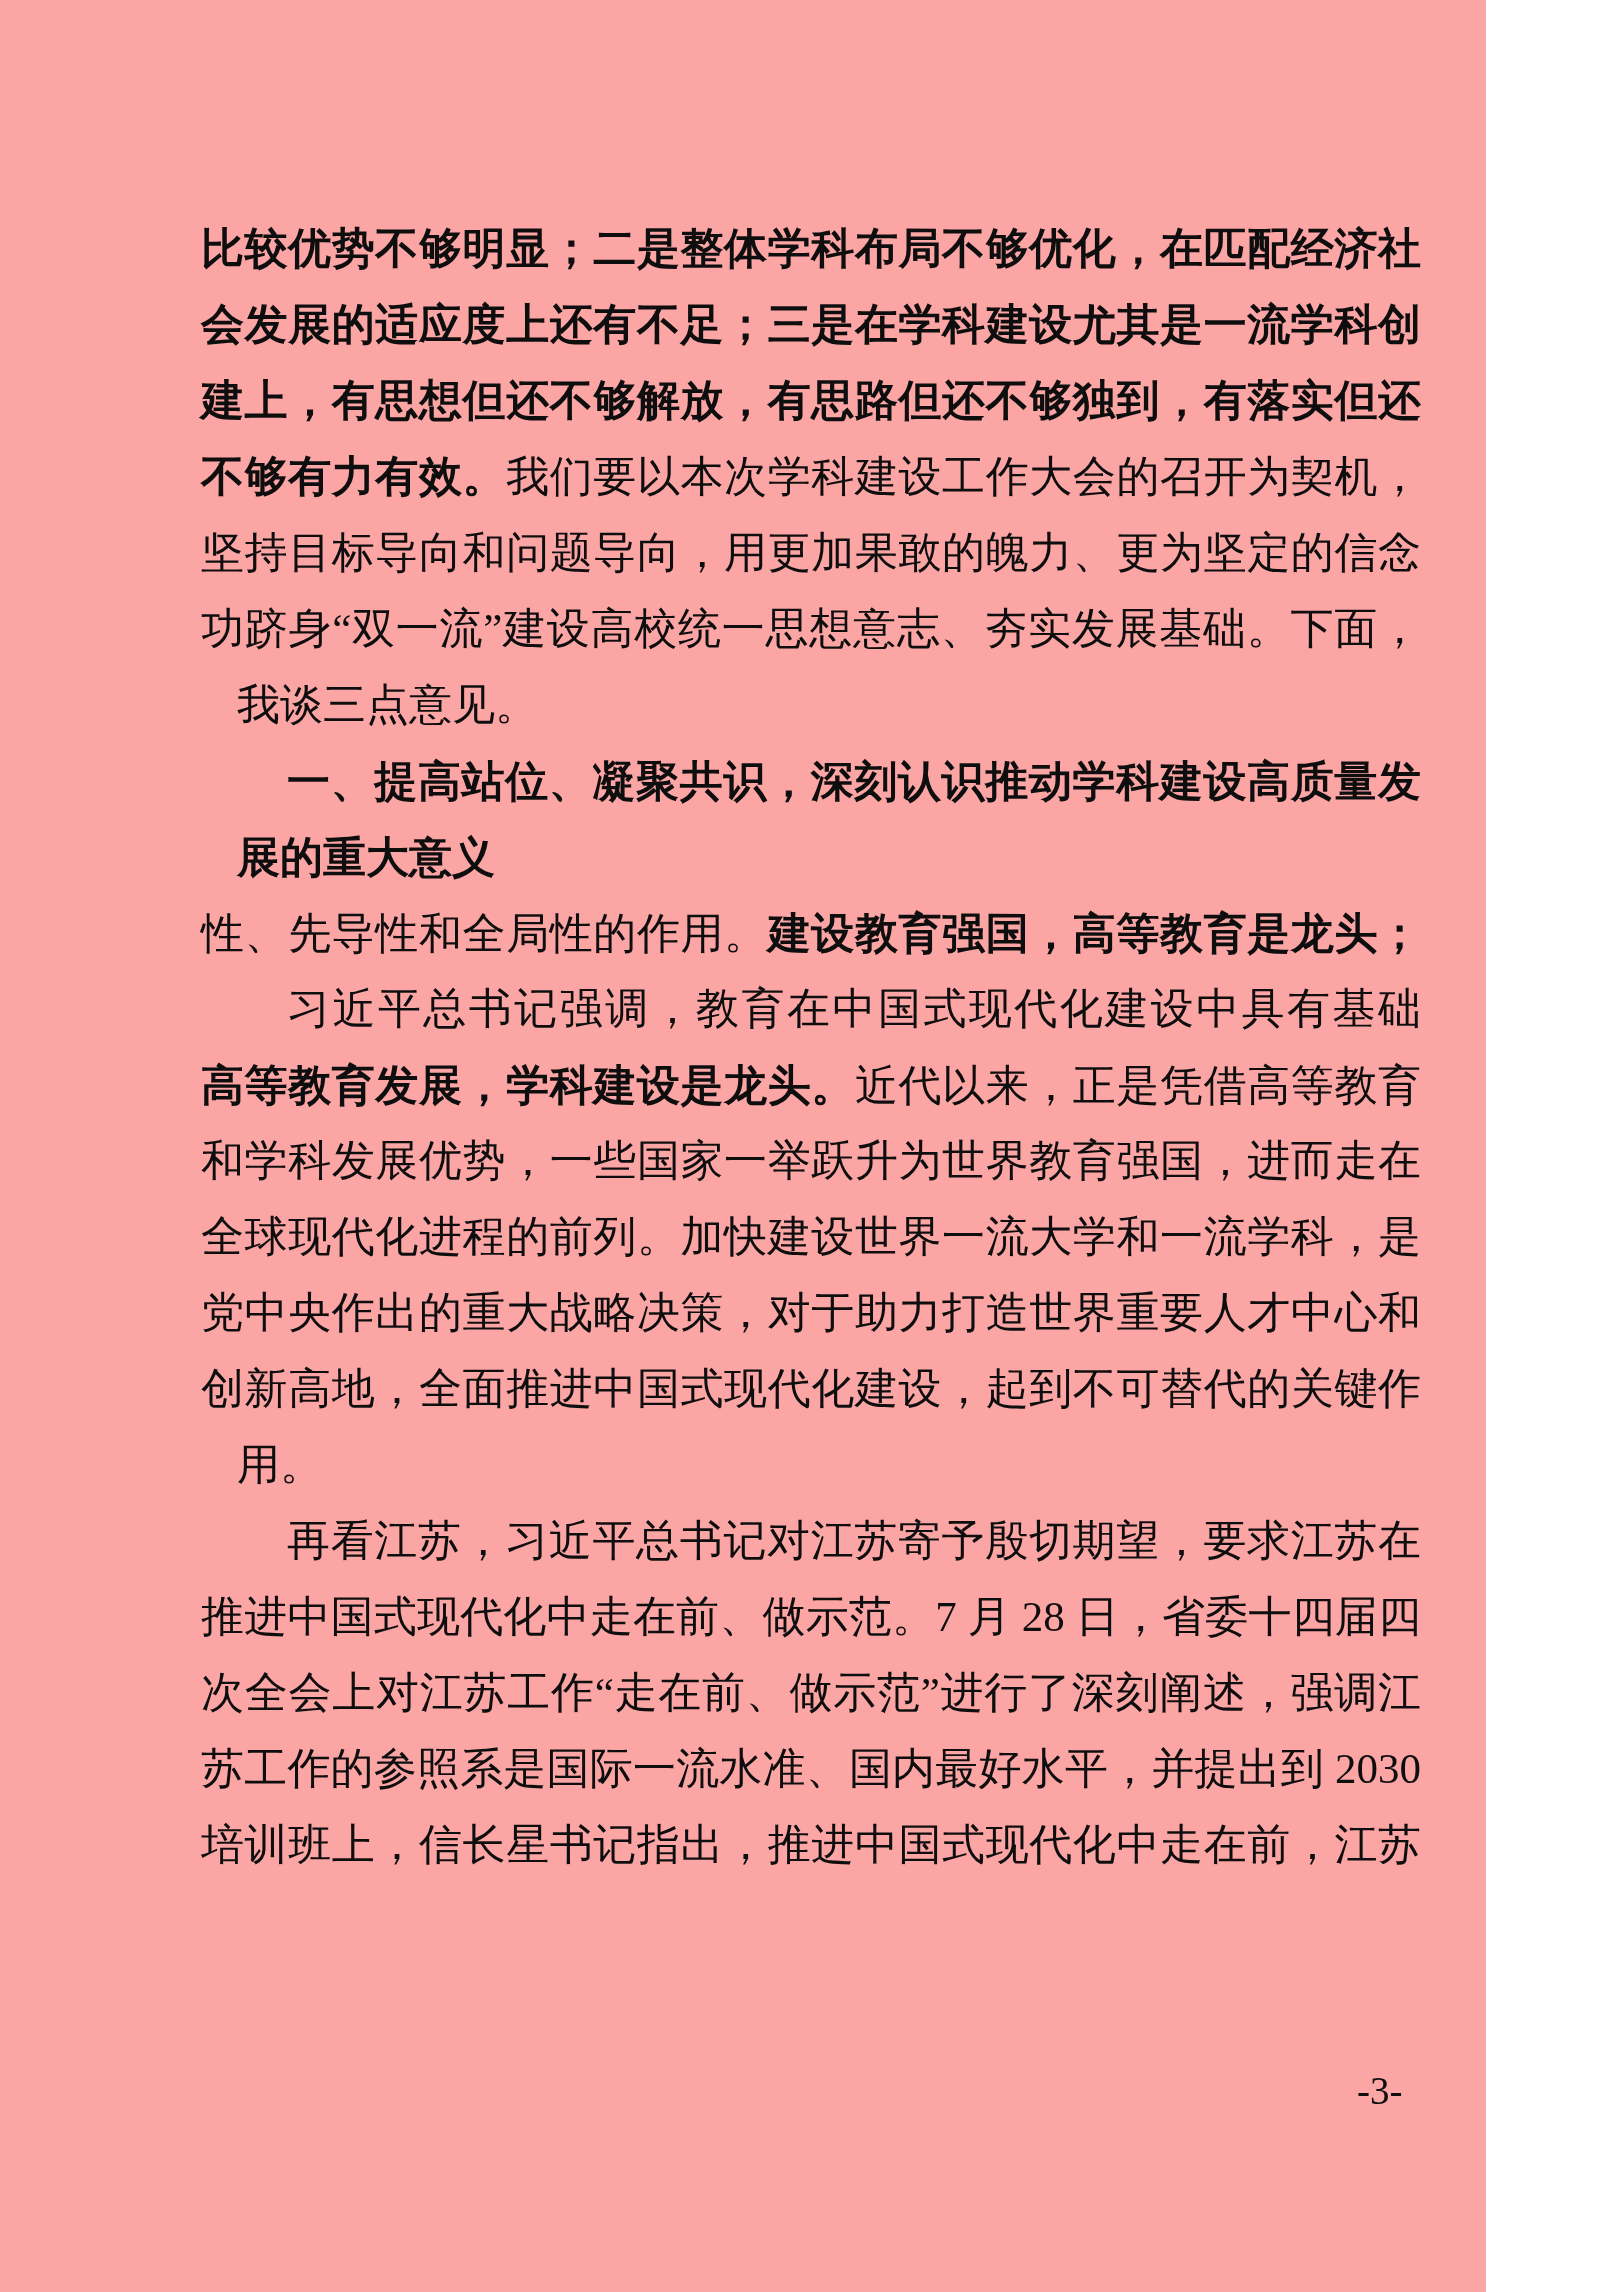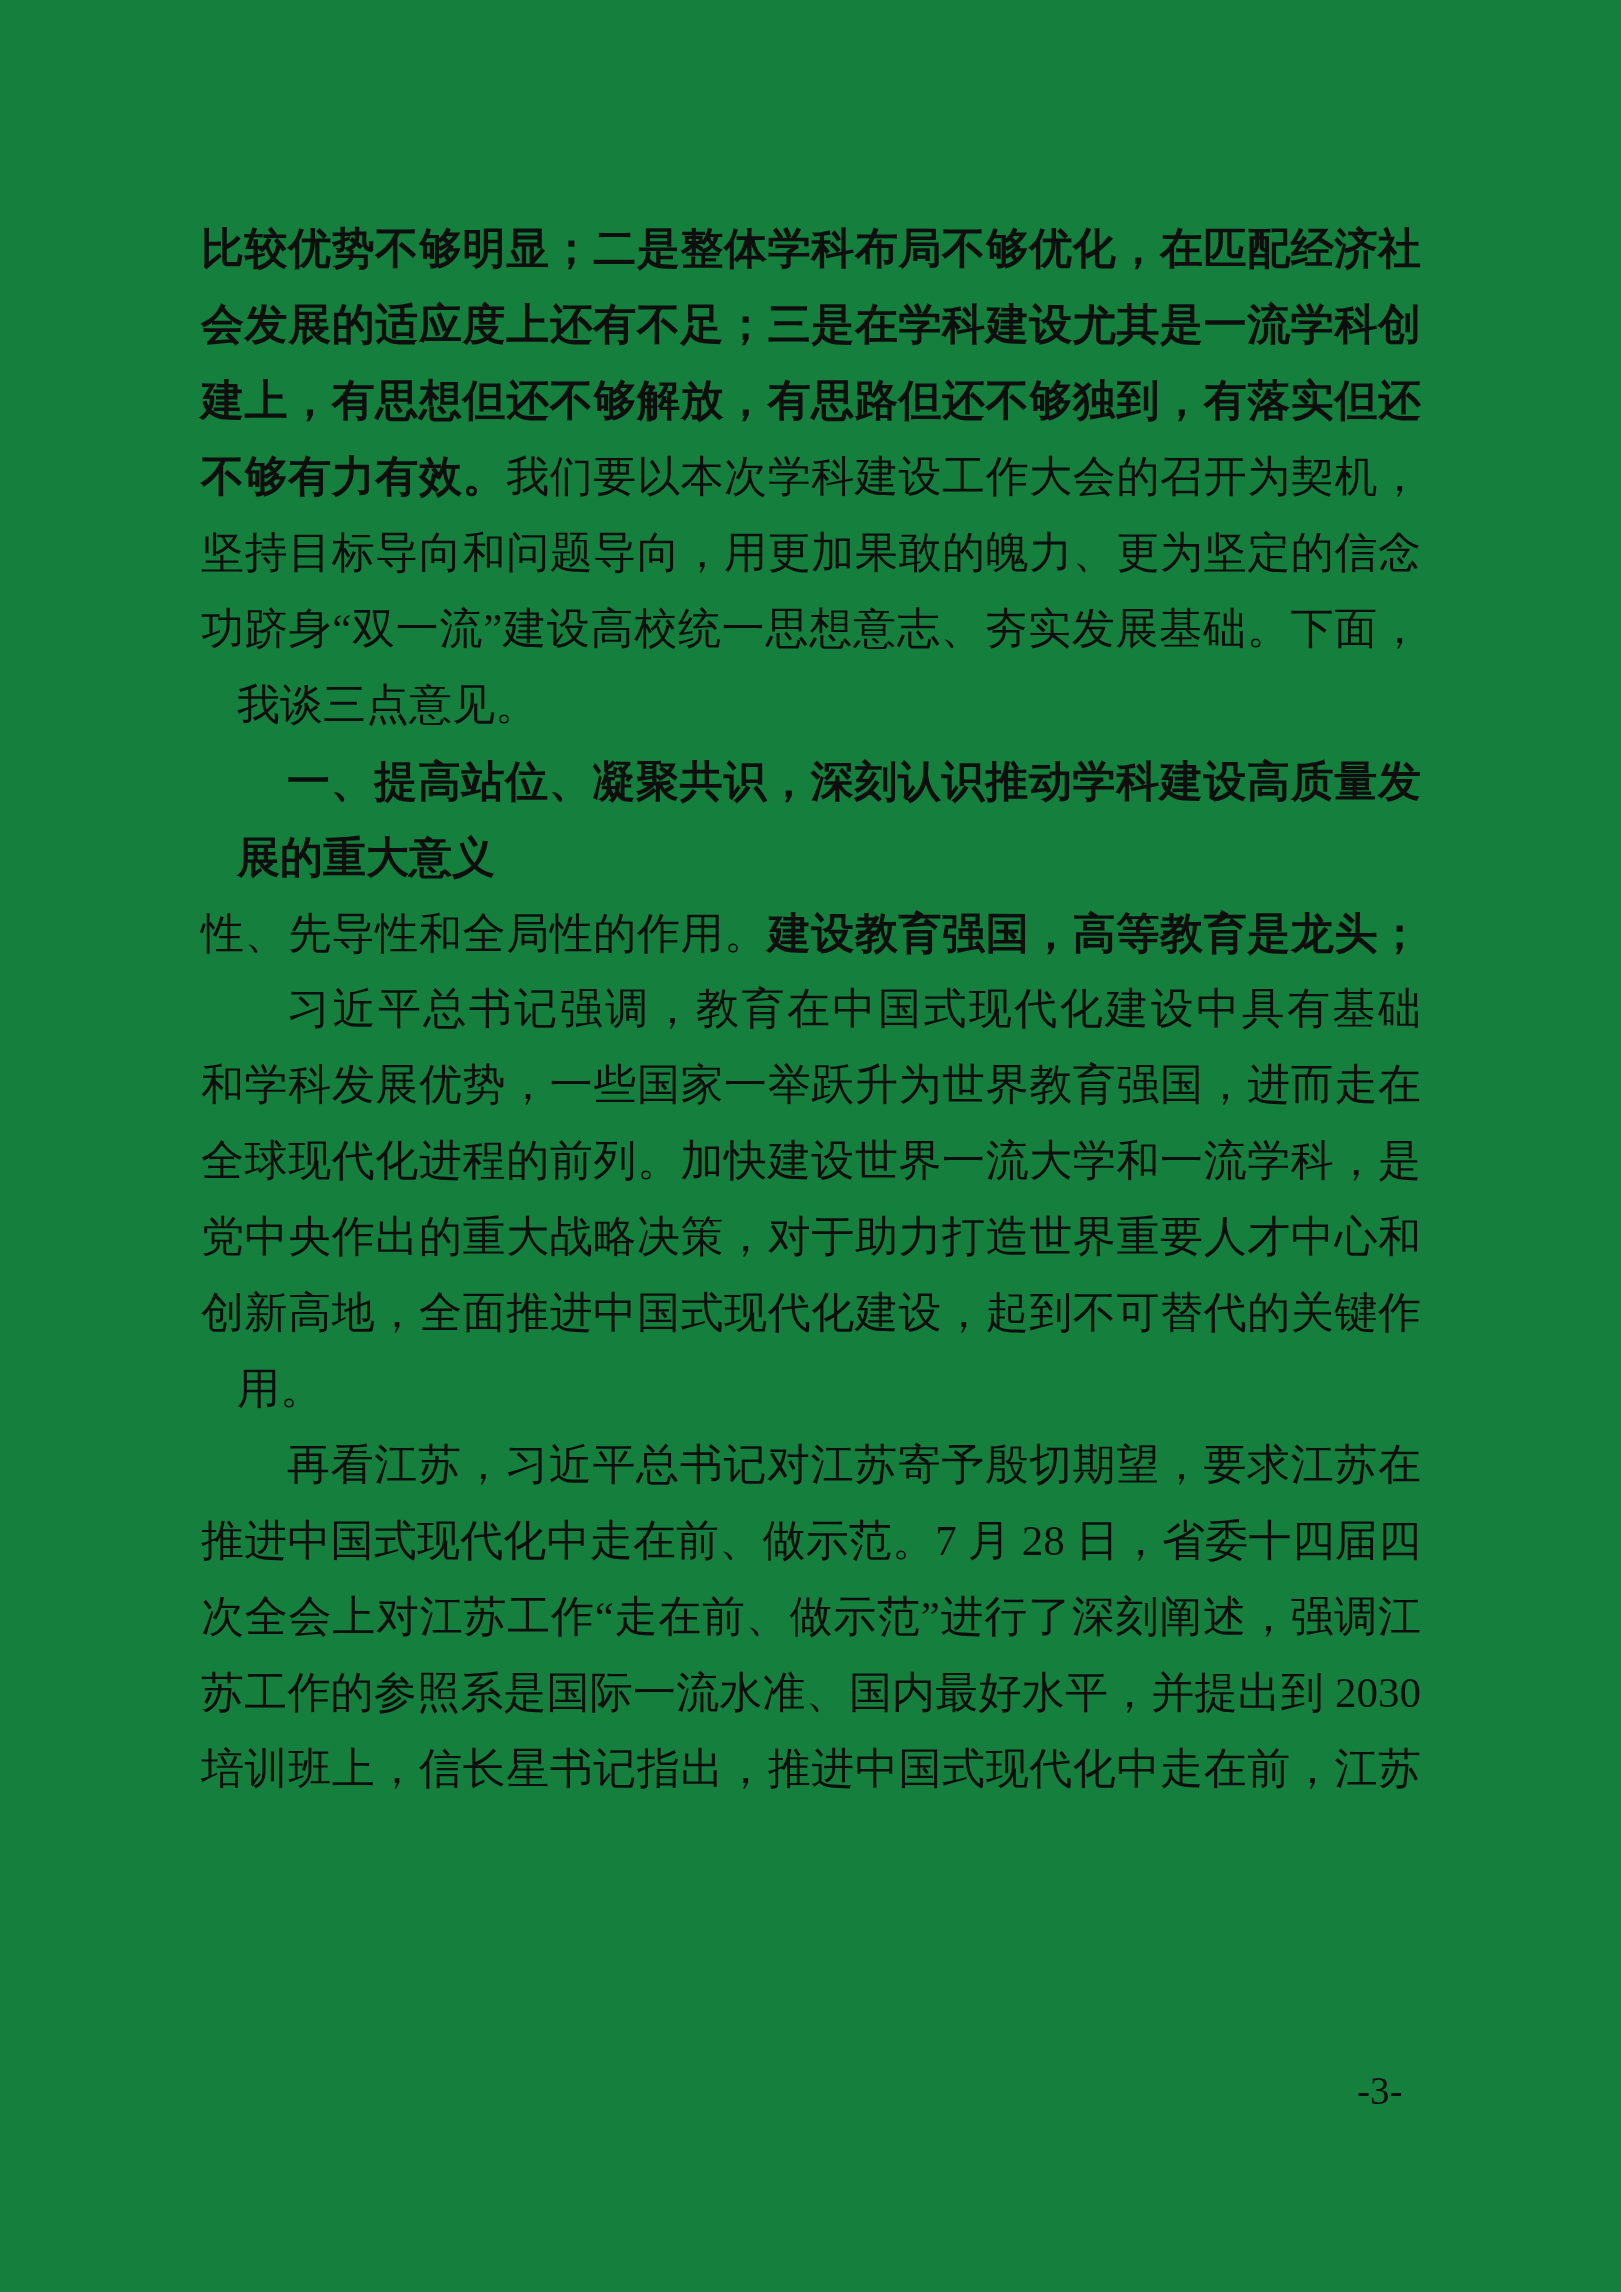--- a/index.html
+++ b/index.html
@@ -2,23 +2,23 @@
 <html><head>
 <meta charset="utf-8">
 <style>
   html, body {
     margin: 0;
     padding: 0;
     background: #ffffff;
   }
   .page {
     position: relative;
-    width: 1621px;
+    width: 1486px;
     height: 2293px;
-    background: #15803d;
+    background: #fca5a5;
     color: #0e0e0e;
     font-family: "Liberation Serif", "DejaVu Serif", serif;
     overflow: hidden;
   }
   .text-block {
     position: absolute;
     left: 201px;
     top: 211px;
     width: 1220px;
   }
@@ -73,20 +73,21 @@
     <div class="line"><span class="seg-bold">不够有力有效。</span><span>我们要以本次学科建设工作大会的召开为契机，</span></div>
     <div class="line"><span>坚持目标导向和问题导向，用更加果敢的魄力、更为坚定的信念</span></div>
     <div class="line"><span>功跻身“双一流”建设高校统一思想意志、夯实发展基础。下面，</span></div>
     <div class="line short"><span>我谈三点意见。</span></div>
 
     <div class="line heading indent"><span>一、提高站位、凝聚共识，深刻认识推动学科建设高质量发</span></div>
     <div class="line heading short"><span>展的重大意义</span></div>
 
     <div class="line"><span>性、先导性和全局性的作用。</span><span class="seg-hei">建设教育强国，高等教育是龙头；</span></div>
     <div class="line indent"><span>习近平总书记强调，教育在中国式现代化建设中具有基础</span></div>
+    <div class="line"><span class="seg-hei">高等教育发展，学科建设是龙头。</span><span>近代以来，正是凭借高等教育</span></div>
     <div class="line"><span>和学科发展优势，一些国家一举跃升为世界教育强国，进而走在</span></div>
     <div class="line"><span>全球现代化进程的前列。加快建设世界一流大学和一流学科，是</span></div>
     <div class="line"><span>党中央作出的重大战略决策，对于助力打造世界重要人才中心和</span></div>
     <div class="line"><span>创新高地，全面推进中国式现代化建设，起到不可替代的关键作</span></div>
     <div class="line short"><span>用。</span></div>
 
     <div class="line indent"><span>再看江苏，习近平总书记对江苏寄予殷切期望，要求江苏在</span></div>
     <div class="line"><span>推进中国式现代化中走在前、做示范。7 月 28 日，省委十四届四</span></div>
     <div class="line"><span>次全会上对江苏工作“走在前、做示范”进行了深刻阐述，强调江</span></div>
     <div class="line"><span>苏工作的参照系是国际一流水准、国内最好水平，并提出到 2030</span></div>

